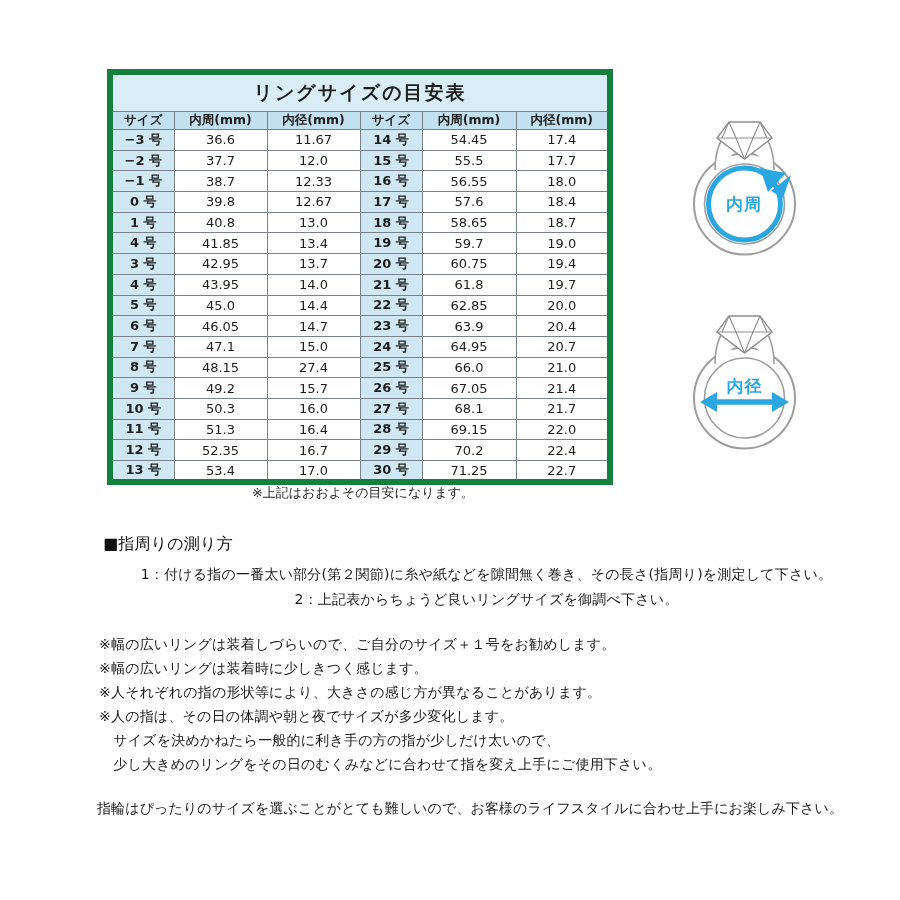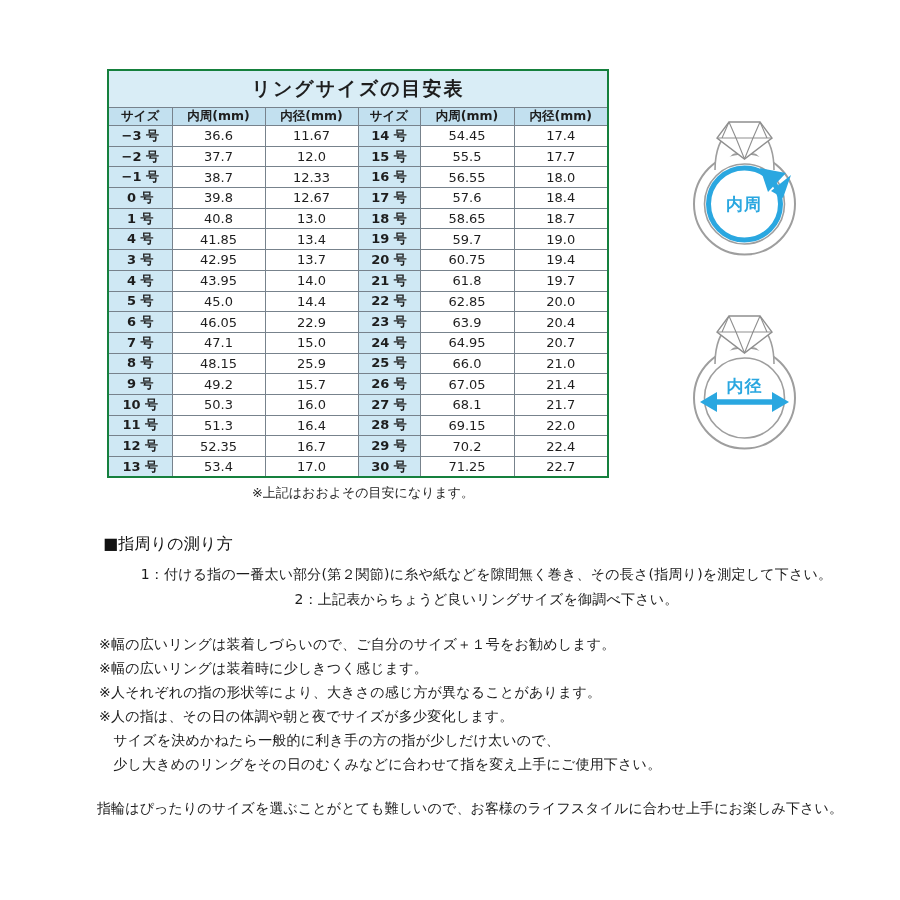--- a/index.html
+++ b/index.html
@@ -4,21 +4,21 @@
 <style>
   html,body { margin:0; padding:0; }
   body {
     width:900px; height:900px; position:relative; background:#ffffff;
     font-family:"DejaVu Sans","Liberation Sans",sans-serif; color:#222222;
   }
   
   .size-table {
     position:absolute; left:107px; top:69px; width:500px;
     border-collapse:collapse; table-layout:fixed;
-    border:2px solid #15803d;
+    border:6px solid #15803d;
   }
   .size-table th, .size-table td {
     border:1px solid #77828c; padding:0; text-align:center;
     color:#1e1e1e; overflow:hidden; white-space:nowrap;
   }
   .title-cell {
     background:#d9edf6; height:36px; font-size:19px; font-weight:bold;
     letter-spacing:2px; color:#111;
   }
   .head-cell  { background:#c2e0ef; height:17px; font-size:12.5px; font-weight:bold; }
@@ -144,37 +144,37 @@
           <td class="c-size">5 号</td>
           <td class="c-val">45.0</td>
           <td class="c-val">14.4</td>
           <td class="c-size">22 号</td>
           <td class="c-val">62.85</td>
           <td class="c-val">20.0</td>
         </tr>
         <tr>
           <td class="c-size">6 号</td>
           <td class="c-val">46.05</td>
-          <td class="c-val">22.9</td>
+          <td class="c-val">14.7</td>
           <td class="c-size">23 号</td>
           <td class="c-val">63.9</td>
           <td class="c-val">20.4</td>
         </tr>
         <tr>
           <td class="c-size">7 号</td>
           <td class="c-val">47.1</td>
           <td class="c-val">15.0</td>
           <td class="c-size">24 号</td>
           <td class="c-val">64.95</td>
           <td class="c-val">20.7</td>
         </tr>
         <tr>
           <td class="c-size">8 号</td>
           <td class="c-val">48.15</td>
-          <td class="c-val">25.9</td>
+          <td class="c-val">27.4</td>
           <td class="c-size">25 号</td>
           <td class="c-val">66.0</td>
           <td class="c-val">21.0</td>
         </tr>
         <tr>
           <td class="c-size">9 号</td>
           <td class="c-val">49.2</td>
           <td class="c-val">15.7</td>
           <td class="c-size">26 号</td>
           <td class="c-val">67.05</td>

